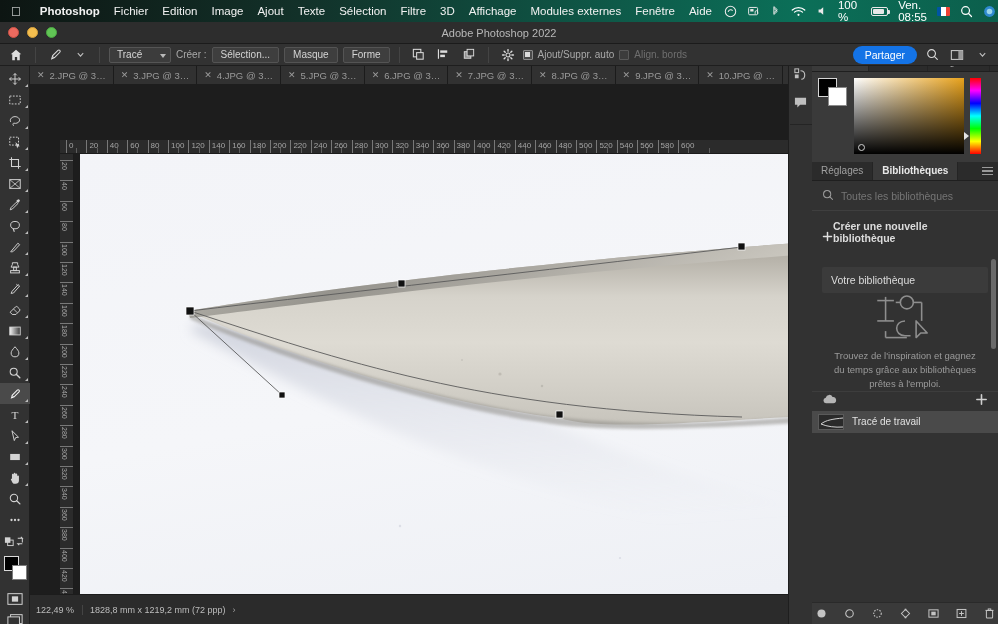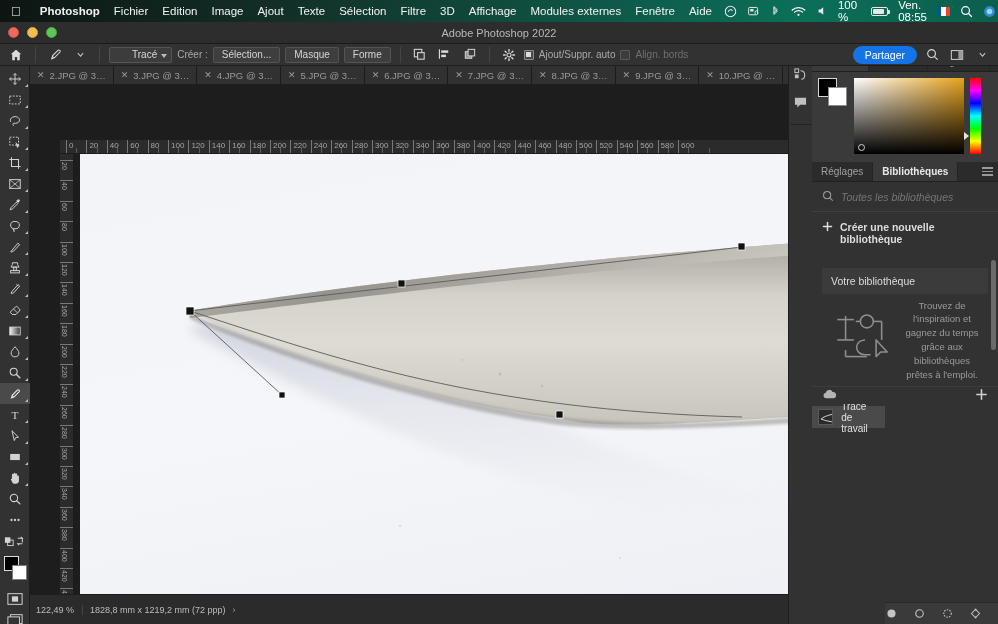--- a/index.html
+++ b/index.html
@@ -58,21 +58,21 @@
     background: #323232; border-bottom: 1px solid #1e1e1e;
     display: flex; align-items: center; padding: 0 6px; gap: 5px; z-index: 30;
   }
   .optbar .divider { width: 1px; height: 16px; background: #444; margin: 0 4px; }
   .ob-btn {
     height: 16px; padding: 0 8px; background: #3e3e3e; border: 1px solid #545454;
     border-radius: 2px; color: #d4d4d4; font-size: 10px; display: flex;
     align-items: center; justify-content: center; white-space: nowrap;
   }
   .ob-select {
-    height: 16px; padding: 0 14px 0 22px; background: #3c3c3c; border: 1px solid #555;
+    height: 16px; padding: 0 14px 0 7px; background: #3c3c3c; border: 1px solid #555;
     border-radius: 2px; color: #d8d8d8; font-size: 10px; display: flex; align-items: center;
     position: relative; min-width: 62px;
   }
   .ob-select::after{content:"";position:absolute;right:4px;top:6px;border-left:3px solid transparent;border-right:3px solid transparent;border-top:4px solid #b9b9b9;}
   .ob-label { font-size: 10px; color: #a9a9a9; white-space: nowrap; }
   .ob-icon { width: 20px; height: 18px; display: flex; align-items: center; justify-content: center; }
   .chk { width: 10px; height: 10px; border: 1px solid #8a8a8a; border-radius: 1px; background: #4a4a4a; display:inline-block; position: relative; }
   .chk.on::after { content: ""; position: absolute; left: 1.5px; top: 1.5px; width: 5px; height: 5px; background: #dcdcdc; }
   .chk.dim { opacity: .45; }
   .partager {
@@ -199,32 +199,32 @@
     border: 1.5px solid #d0d0d0; border-radius: 50%; }
   .cp-hue { width: 11px; height: 76px; position: relative;
     background: linear-gradient(to bottom,#ff0000,#ff00ff,#0000ff,#00ffff,#00ff00,#ffff00,#ff0000); }
   .cp-hue .mk { position: absolute; left: -6px; bottom: 14px; width: 0; height: 0;
     border-top: 4px solid transparent; border-bottom: 4px solid transparent; border-left: 5px solid #e4e4e4; }
 
   .lib-body { background: #323232; flex: 1; display: flex; flex-direction: column; position: relative; }
   .lib-search { display: flex; align-items: center; gap: 7px; padding: 8px 10px 7px 10px; border-bottom: 1px solid #3f3f3f; }
   .lib-search input {
     background: transparent; border: none; outline: none; color: #8c8c8c;
-    font-family: "Liberation Sans", sans-serif; font-size: 10.5px; font-style: italic; width: 130px;
-  }
-  .lib-create { display: flex; align-items: flex-start; gap: 7px; padding: 9px 10px; font-size: 10.5px; color: #dcdcdc; font-weight: bold; }
+    font-family: "Liberation Sans", sans-serif; font-size: 10.5px; width: 130px;
+  }
+  .lib-create { display: flex; align-items: flex-end; padding: 9px 10px; font-size: 10.5px; color: #dcdcdc; font-weight: bold; }
   .lib-item { margin: 14px 10px 0 10px; background: #3b3b3b; border-radius: 2px; height: 26px;
     display: flex; align-items: center; padding: 0 9px; font-size: 10.5px; color: #dcdcdc; }
-  .lib-empty { flex: 1; display: flex; flex-direction: row; align-items: center; justify-content: center; gap: 0; padding: 0 16px; }
+  .lib-empty { flex: 1; display: flex; flex-direction: column; align-items: center; justify-content: center; gap: 0; padding: 0 16px; }
   .lib-empty p { font-size: 9.5px; color: #9a9a9a; text-align: center; line-height: 1.45; }
   .lib-foot { height: 18px; display: flex; align-items: center; justify-content: space-between;
     padding: 0 10px; border-top: 1px solid #3d3d3d; }
   .lib-scroll { position: absolute; right: 2px; top: 78px; width: 5px; height: 90px; background: #6a6a6a; border-radius: 3px; }
 
-  .paths-panel { background: #323232; height: 220px; display: flex; flex-direction: row; }
+  .paths-panel { background: #323232; height: 220px; display: flex; flex-direction: column; }
   .path-row { display: flex; align-items: center; gap: 8px; height: 22px; background: #4a4a4a; padding: 0 6px; margin-top: 2px; }
   .path-thumb { width: 26px; height: 16px; background: #2a2a2a; border: 1px solid #5a5a5a; position: relative; overflow: hidden; }
   .path-row span { font-size: 10px; color: #e2e2e2; }
   .paths-foot { margin-top: auto; height: 22px; background: #3a3a3a; display: flex;
     align-items: center; justify-content: center; gap: 15px; border-top: 1px solid #2a2a2a; }
   .paths-foot .pf { width: 13px; height: 13px; display: flex; align-items: center; justify-content: center; color: #c4c4c4; }
 </style>
 </head>
 <body>
 

